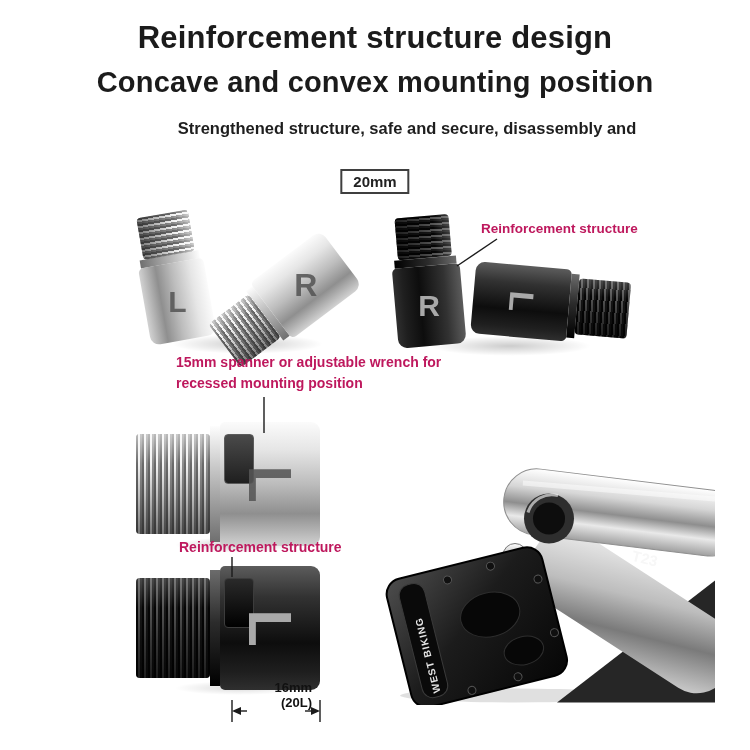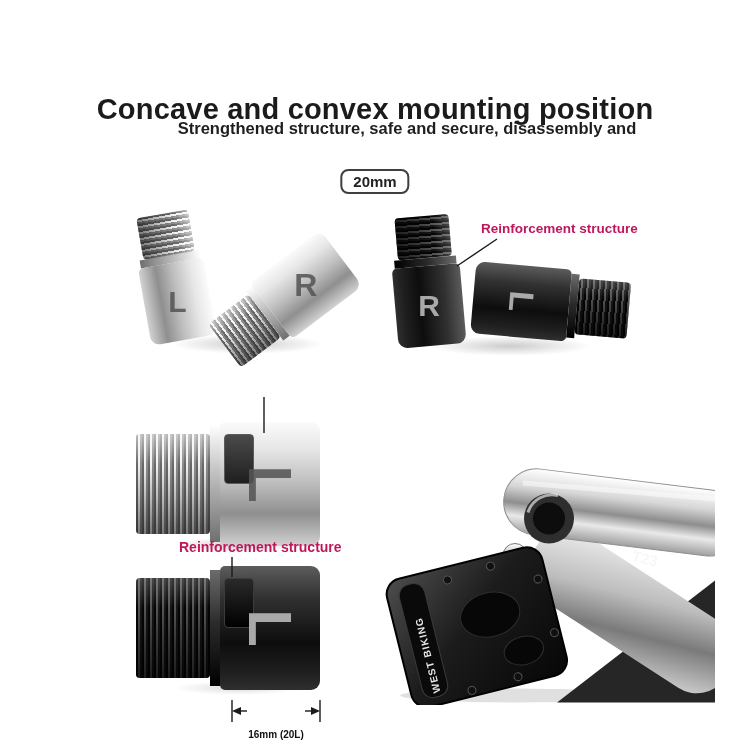--- a/index.html
+++ b/index.html
@@ -6,25 +6,25 @@
   body {
     width:750px; height:750px; background:#ffffff;
     font-family:"Liberation Sans", sans-serif; position:relative;
   }
   .stage { position:absolute; left:0; top:0; width:750px; height:750px; background:#fff; overflow:hidden; }
 
   
   .title1 { position:absolute; top:20px; left:0; width:100%; text-align:center;
             font-size:31px; font-weight:800; color:#1b1b1b; letter-spacing:.2px; }
   .title2 { position:absolute; top:66px; left:0; width:100%; text-align:center;
-            font-size:29px; font-weight:800; color:#1b1b1b; letter-spacing:.2px;margin-top:27px; }
+            font-size:29px; font-weight:800; color:#1b1b1b; letter-spacing:.2px; }
   .desc   { position:absolute; top:117px; left:0; width:100%; text-align:center;
             font-size:16.5px; font-weight:700; color:#1e1e1e; line-height:23px;margin-left:32px; }
   .badge  { position:absolute; top:169px; left:50%; transform:translateX(-50%);
-            border:2px solid #3f3f3f; border-radius:8px; padding:2px 11px;
+            border:2px solid #3f3f3f; border-radius:0; padding:2px 11px;
             font-size:15px; font-weight:600; color:#222; background:#fff; z-index:4; }
 
   
   .shadow { position:absolute; z-index:0; border-radius:50%;
             background:radial-gradient(50% 50% at 50% 50%, rgba(0,0,0,.20) 0%, rgba(0,0,0,0) 70%); }
   #sh-1 { left:140px; top:330px; width:215px; height:28px; }
   #sh-2 { left:395px; top:332px; width:230px; height:28px; }
   #sh-3 { left:148px; top:534px; width:180px; height:22px; }
   #sh-4 { left:148px; top:678px; width:180px; height:20px; opacity:.7; }
 
@@ -82,37 +82,38 @@
   .adapter.large .threads { width:74px;  height:100px; }
   .adapter.large .collar  { width:10px;  height:116px; }
   .adapter.large .body    { width:100px; height:124px; }
   .adapter.large .letter  { font-size:62px; transform:rotate(90deg); }
 
   
   .ann { position:absolute; font-weight:700; color:#be185d; z-index:4; }
   #ann-top     { left:481px; top:221px; font-size:13.5px; }
   #ann-spanner { left:176px; top:352px; font-size:14px; line-height:21px; }
   #ann-mid     { left:179px; top:539px; font-size:14px; }
-  .dim-label   { position:absolute; left:240px; top:729px; width:72px; text-align:center;
-                 font-size:10px; font-weight:700; color:#111; z-index:4; }
+  .dim-label   { position:absolute; left:240px; top:680px; width:72px; text-align:right;
+                 font-size:13px; font-weight:700; color:#111; z-index:4; }
 
   
   .pedal-svg { position:absolute; left:365px; top:450px; width:350px; height:255px; z-index:2; }
 
   
   .overlay { position:absolute; left:0; top:0; width:750px; height:750px;
              z-index:6; pointer-events:none; }
   .overlay line { stroke:#1b1b1b; stroke-width:1.4; }
   .overlay polygon { fill:#1b1b1b; }
 </style>
 </head>
 <body>
 
 <div class="stage">
 
+  <div class="title1">Reinforcement structure design</div>
   <div class="title2">Concave and convex mounting position</div>
   <div class="desc">
     <span>Strengthened structure, safe and secure, disassembly and</span><br>
   </div>
   <div class="badge">20mm</div>
 
   <div class="shadow" id="sh-1"></div>
   <div class="shadow" id="sh-2"></div>
   <div class="shadow" id="sh-3"></div>
   <div class="shadow" id="sh-4"></div>
@@ -213,20 +214,24 @@
       <circle cx="95" cy="121" r="4" fill="#101010" stroke="#565656"></circle>
       <circle cx="140" cy="118" r="4" fill="#101010" stroke="#565656"></circle>
       <circle cx="183" cy="142" r="4" fill="#101010" stroke="#565656"></circle>
       <circle cx="186" cy="198" r="4" fill="#101010" stroke="#565656"></circle>
       <circle cx="92" cy="234" r="4" fill="#101010" stroke="#565656"></circle>
       <circle cx="140" cy="232" r="4" fill="#101010" stroke="#565656"></circle>
     </g>
   </svg>
 
   <div class="ann" id="ann-top">Reinforcement structure</div>
+  <div class="ann" id="ann-spanner">
+    <span>15mm spanner or adjustable wrench for</span><br>
+    <span>recessed mounting position</span>
+  </div>
   <div class="ann" id="ann-mid">Reinforcement structure</div>
   <div class="dim-label">16mm (20L)</div>
 
   <svg class="overlay" viewBox="0 0 750 750">
     <line x1="497" y1="239" x2="457" y2="266"></line>
     <line x1="264" y1="397" x2="264" y2="433"></line>
     <line x1="232" y1="557" x2="232" y2="577"></line>
 
     <line x1="232" y1="700" x2="232" y2="722"></line>
     <line x1="320" y1="700" x2="320" y2="722"></line>

